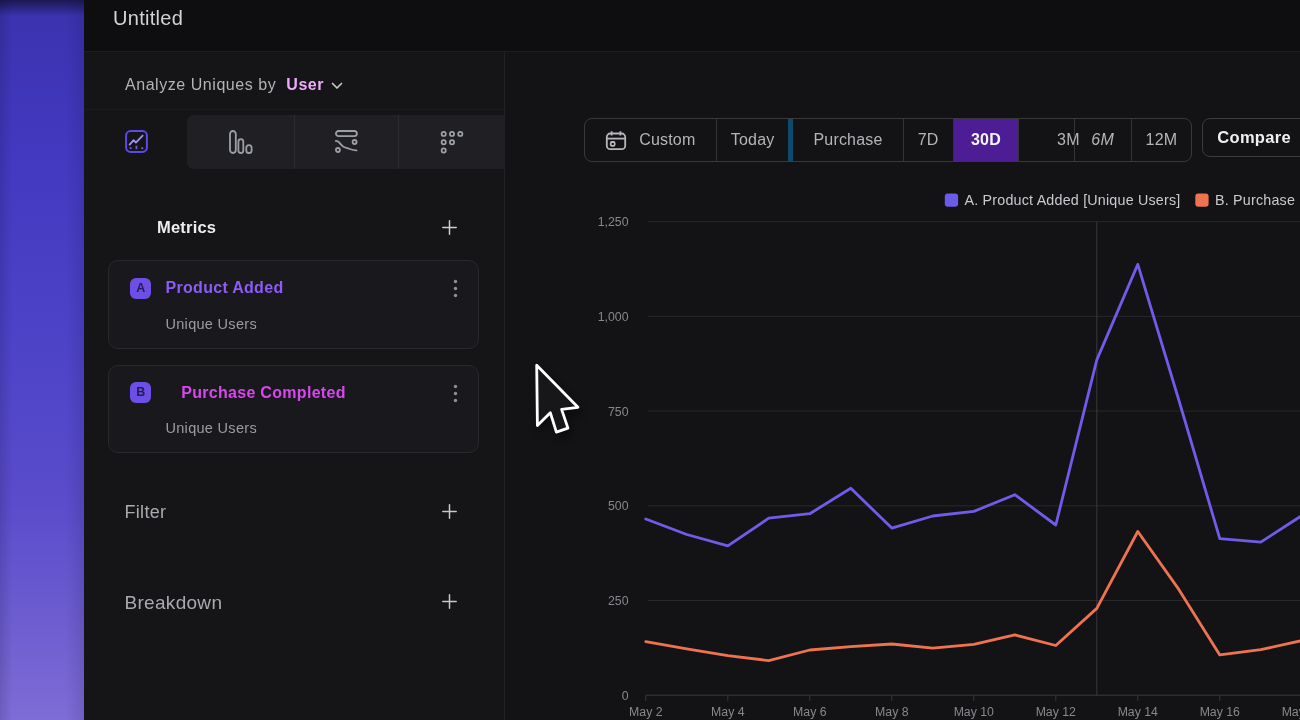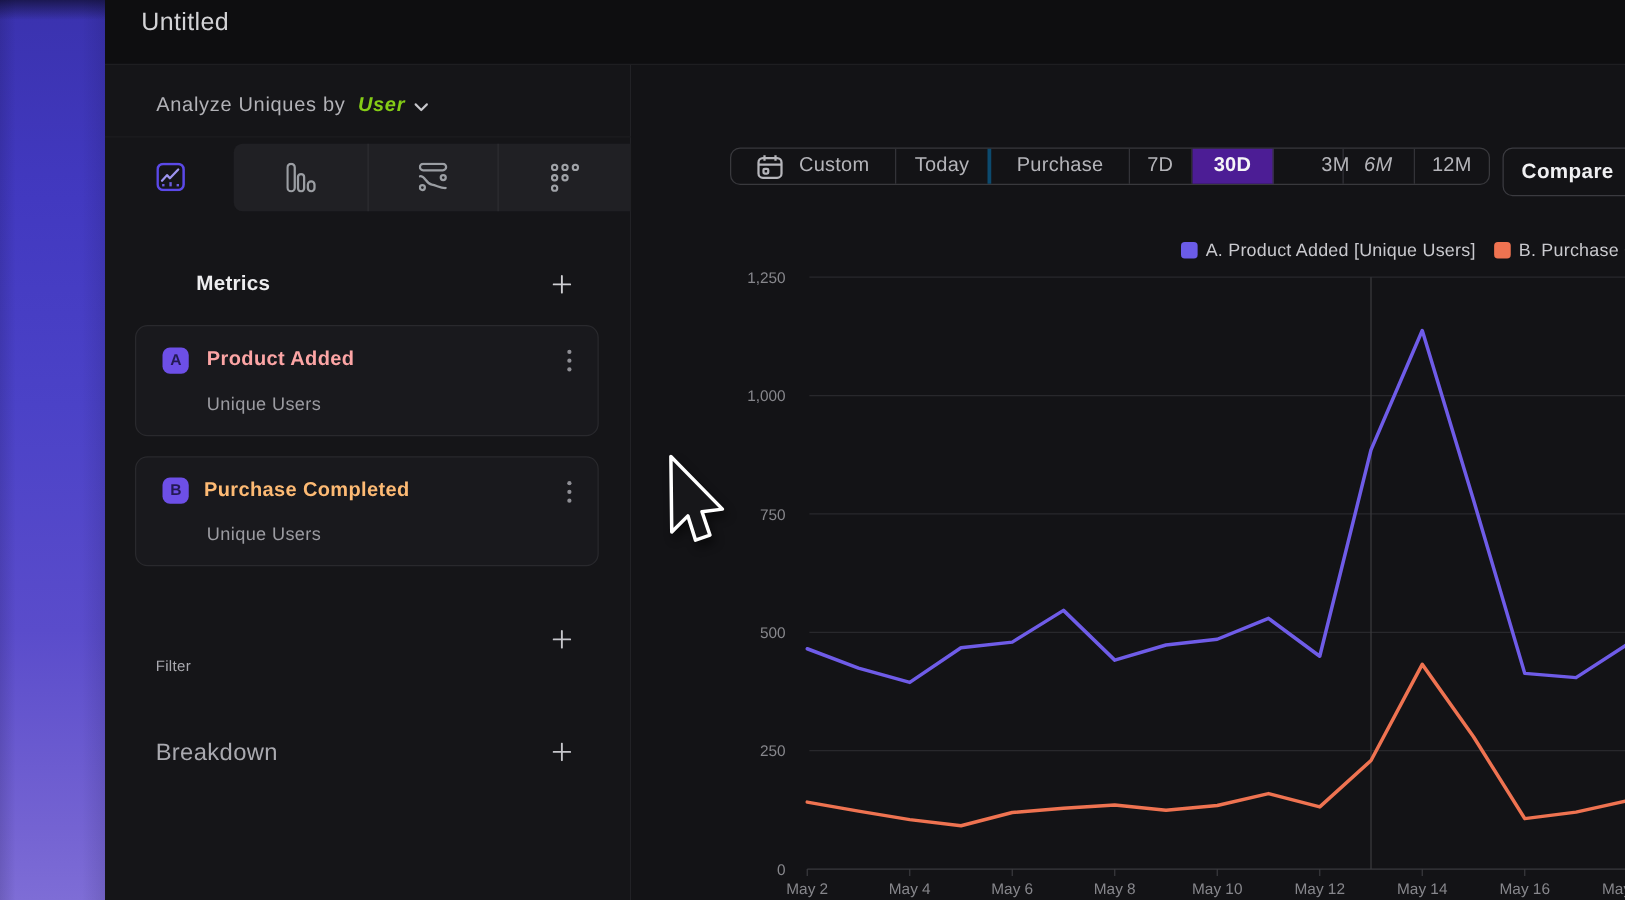--- a/index.html
+++ b/index.html
@@ -13,21 +13,21 @@
 <div class="abs" style="left:0;top:0;width:84px;height:720px;background:linear-gradient(180deg,#3a32ae 0%,#4239c0 22%,#4b42c7 45%,#5a4ccb 70%,#7463d2 92%,#7e6dd6 100%);"></div>
 <div class="abs" style="left:0;top:0;width:84px;height:720px;background:linear-gradient(90deg,rgba(10,8,40,0.15) 0%,rgba(10,8,40,0) 15%,rgba(10,8,40,0) 78%,rgba(10,8,40,0.12) 100%);"></div>
 <div class="abs" style="left:0;top:0;width:84px;height:16px;background:linear-gradient(180deg,rgba(7,7,22,0.6),rgba(7,7,22,0));"></div>
 
 <div class="abs" style="left:84px;top:0;width:1216px;height:52px;background:#0e0e10;border-bottom:1px solid #1e1e21;"></div>
 <div class="abs" style="left:113px;top:6.5px;font-size:20px;color:#d3d3d6;letter-spacing:0.3px;">Untitled</div>
 
 <div class="abs" id="leftpanel" style="left:84px;top:52px;width:421px;height:668px;background:#151518;border-right:1px solid #222226;">
 
   <div class="abs" style="left:0;top:0;width:421px;height:58px;border-bottom:1px solid #1c1c1f;"></div>
-  <div class="abs" style="left:41px;top:23.5px;font-size:16px;color:#b2b2b7;letter-spacing:0.55px;">Analyze Uniques by&nbsp; <span style="color:#84cc16;font-weight:700;font-style:italic;">User</span></div>
+  <div class="abs" style="left:41px;top:23.5px;font-size:16px;color:#b2b2b7;letter-spacing:0.55px;">Analyze Uniques by&nbsp; <span style="color:#f0abfc;font-weight:700;">User</span></div>
   <svg class="abs" style="left:247px;top:30px;" width="12" height="8" viewBox="0 0 12 8">
       <path d="M1.5 1.5 L6 6 L10.5 1.5" fill="none" stroke="#c6c6cb" stroke-width="1.7" stroke-linecap="round" stroke-linejoin="round"></path>
     </svg>
 
   <div class="abs" style="left:102.6px;top:62.8px;width:318.4px;height:54.4px;background:#202024;border-radius:7px 0 0 7px;"></div>
   <div class="abs" style="left:209.7px;top:62.8px;width:1px;height:54.4px;background:#2c2c30;"></div>
   <div class="abs" style="left:314px;top:62.8px;width:1px;height:54.4px;background:#2c2c30;"></div>
 
   <svg class="abs" style="left:40.5px;top:78.3px;" width="23" height="23" viewBox="0 0 23 23">
     <rect x="1.1" y="1.1" width="20.8" height="20.8" rx="4.4" fill="none" stroke="#5b49e8" stroke-width="2"></rect>
@@ -61,70 +61,70 @@
     </g>
   </svg>
 
   <div class="abs" style="left:40px;top:166px;font-size:16.5px;font-weight:700;color:#ededef;letter-spacing:0.2px;margin-left:33px;">Metrics</div>
   <svg class="abs" style="left:358px;top:167.5px;" width="15" height="15" viewBox="0 0 15 15">
       <path d="M7.5 0.8 V14.2 M0.8 7.5 H14.2" stroke="#cfcfd3" stroke-width="1.5" stroke-linecap="round"></path>
     </svg>
 
   <div class="abs" style="left:24.2px;top:208px;width:370.4px;height:88.6px;background:#19191d;border:1px solid #29292d;border-radius:10px;">
     <div class="abs" style="left:21.1px;top:16.8px;width:21px;height:21px;background:#6d4fe7;border-radius:6px;text-align:center;line-height:21px;font-size:12.5px;font-weight:700;color:#241a55;">A</div>
-    <div class="abs" style="left:56.3px;top:18px;font-size:16px;font-weight:700;color:#fca5a5;letter-spacing:0.3px;">Product Added</div>
+    <div class="abs" style="left:56.3px;top:18px;font-size:16px;font-weight:700;color:#8b5cf6;letter-spacing:0.3px;">Product Added</div>
     <div class="abs" style="left:56.3px;top:54.5px;font-size:14.5px;color:#9b9ba1;letter-spacing:0.3px;">Unique Users</div>
     <svg class="abs" style="left:344px;top:18px;" width="5" height="19" viewBox="0 0 5 19">
         <g fill="#8e8e94">
           <circle cx="2.5" cy="2.5" r="1.7"></circle>
           <circle cx="2.5" cy="9.5" r="1.7"></circle>
           <circle cx="2.5" cy="16.5" r="1.7"></circle>
         </g>
       </svg>
   </div>
 
   <div class="abs" style="left:24.2px;top:312.5px;width:370.4px;height:88.6px;background:#19191d;border:1px solid #29292d;border-radius:10px;">
     <div class="abs" style="left:21.1px;top:16.8px;width:21px;height:21px;background:#6d4fe7;border-radius:6px;text-align:center;line-height:21px;font-size:12.5px;font-weight:700;color:#241a55;">B</div>
-    <div class="abs" style="left:54px;top:18px;font-size:16px;font-weight:700;color:#fdba74;letter-spacing:0.3px;">Purchase Completed</div>
+    <div class="abs" style="left:72px;top:18px;font-size:16px;font-weight:700;color:#d946ef;letter-spacing:0.3px;">Purchase Completed</div>
     <div class="abs" style="left:56.3px;top:54.5px;font-size:14.5px;color:#9b9ba1;letter-spacing:0.3px;">Unique Users</div>
     <svg class="abs" style="left:344px;top:18px;" width="5" height="19" viewBox="0 0 5 19">
         <g fill="#8e8e94">
           <circle cx="2.5" cy="2.5" r="1.7"></circle>
           <circle cx="2.5" cy="9.5" r="1.7"></circle>
           <circle cx="2.5" cy="16.5" r="1.7"></circle>
         </g>
       </svg>
   </div>
 
-  <div class="abs" style="left:40.5px;top:474px;font-size:12px;font-weight:500;color:#a9a9af;letter-spacing:0.3px;text-align:right;">Filter</div>
+  <div class="abs" style="left:40.5px;top:450px;font-size:18px;font-weight:500;color:#a9a9af;letter-spacing:0.3px;text-align:right;">Filter</div>
   <svg class="abs" style="left:358px;top:452px;" width="15" height="15" viewBox="0 0 15 15">
       <path d="M7.5 0.8 V14.2 M0.8 7.5 H14.2" stroke="#c6c6cb" stroke-width="1.5" stroke-linecap="round"></path>
     </svg>
 
   <div class="abs" style="left:40.5px;top:540px;font-size:19px;font-weight:500;color:#a9a9af;letter-spacing:0.3px;">Breakdown</div>
   <svg class="abs" style="left:358px;top:541.5px;" width="15" height="15" viewBox="0 0 15 15">
       <path d="M7.5 0.8 V14.2 M0.8 7.5 H14.2" stroke="#c6c6cb" stroke-width="1.5" stroke-linecap="round"></path>
     </svg>
 </div>
 
 <div class="abs" id="rightpanel" style="left:505px;top:52px;width:795px;height:668px;background:#131316;">
 
-  <div class="abs" style="left:79px;top:66px;height:30px;border:1px solid #39393d;border-radius:8px;display:flex;align-items:stretch;color:#b4b4b9;font-size:16px;letter-spacing:0.2px;">
+  <div class="abs" style="left:79px;top:66px;height:44px;border:1px solid #39393d;border-radius:8px;display:flex;align-items:stretch;color:#b4b4b9;font-size:16px;letter-spacing:0.2px;">
     <div style="width:131.7px;display:flex;align-items:center;justify-content:center;gap:12px;border-right:1px solid #333338;">
       <svg width="22" height="22" viewBox="0 0 22 22" style="margin-top:1px;">
           <g fill="none" stroke="#b6b6bb" stroke-width="1.8">
             <rect x="1.8" y="3.5" width="18.4" height="15.7" rx="3.5"></rect>
             <path d="M1.8 8.6 H20.2"></path>
             <path d="M6.6 1.2 V5.6 M15.4 1.2 V5.6"></path>
             <rect x="5.8" y="12" width="3.8" height="3.8" rx="1"></rect>
           </g>
         </svg>
       <span>Custom</span>
     </div>
-    <div style="width:76.8px;display:flex;align-items:center;justify-content:center;border-right:3px solid #0c4a6e;">Today</div>
+    <div style="width:76.8px;display:flex;align-items:center;justify-content:center;border-right:5px solid #0c4a6e;">Today</div>
     <div style="width:110.1px;display:flex;align-items:center;justify-content:center;border-right:1px solid #333338;">Purchase</div>
     <div style="width:50.2px;display:flex;align-items:center;justify-content:center;border-right:1px solid #333338;">7D</div>
     <div style="width:65.4px;display:flex;align-items:center;justify-content:center;border-right:1px solid #333338;background:#4c1d95;color:#f5f5f7;font-weight:700;">30D</div>
     <div style="width:55.5px;display:flex;align-items:center;justify-content:center;border-right:1px solid #333338;padding-left:44px;">3M</div>
     <div style="width:56.9px;display:flex;align-items:center;justify-content:center;border-right:1px solid #333338;font-style:italic;">6M</div>
     <div style="width:59.8px;display:flex;align-items:center;justify-content:center;">12M</div>
   </div>
 
   <div class="abs" style="left:696.8px;top:65.5px;width:118px;height:39px;border:1px solid #3b3b40;border-radius:8px;line-height:37px;padding-left:14.5px;font-size:16.5px;font-weight:700;color:#f0f0f2;letter-spacing:0.3px;">Compare</div>
 

